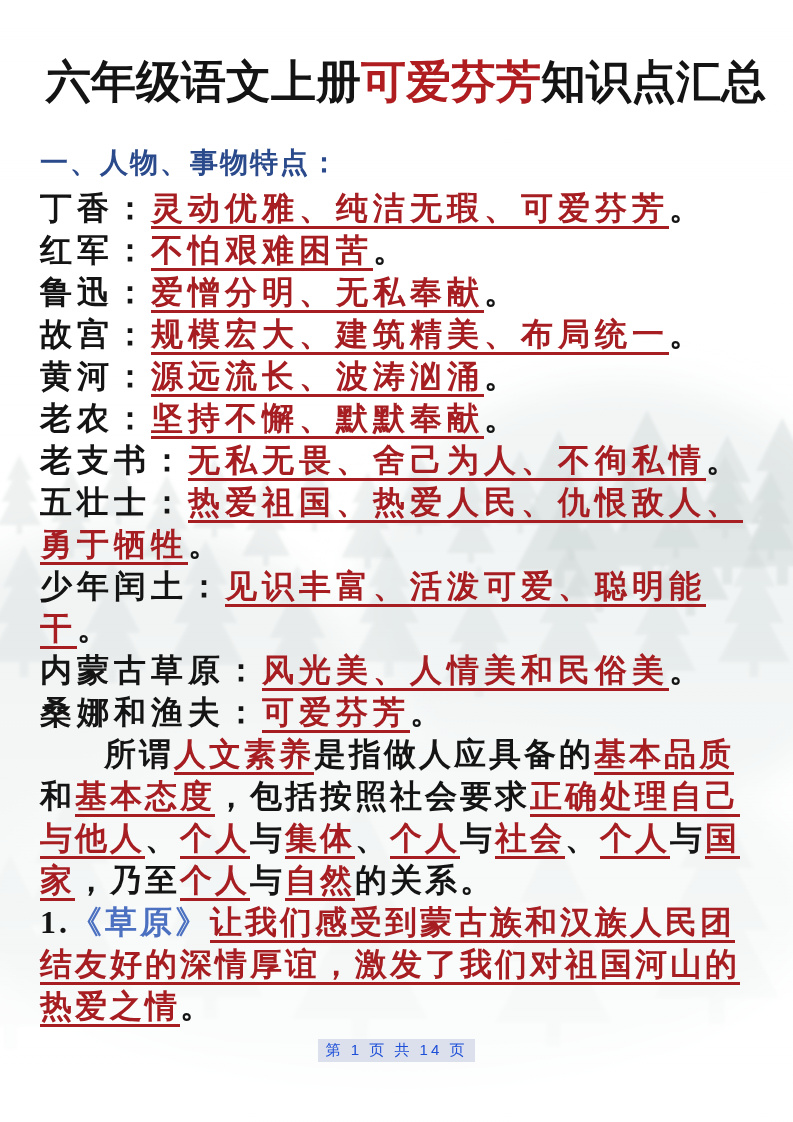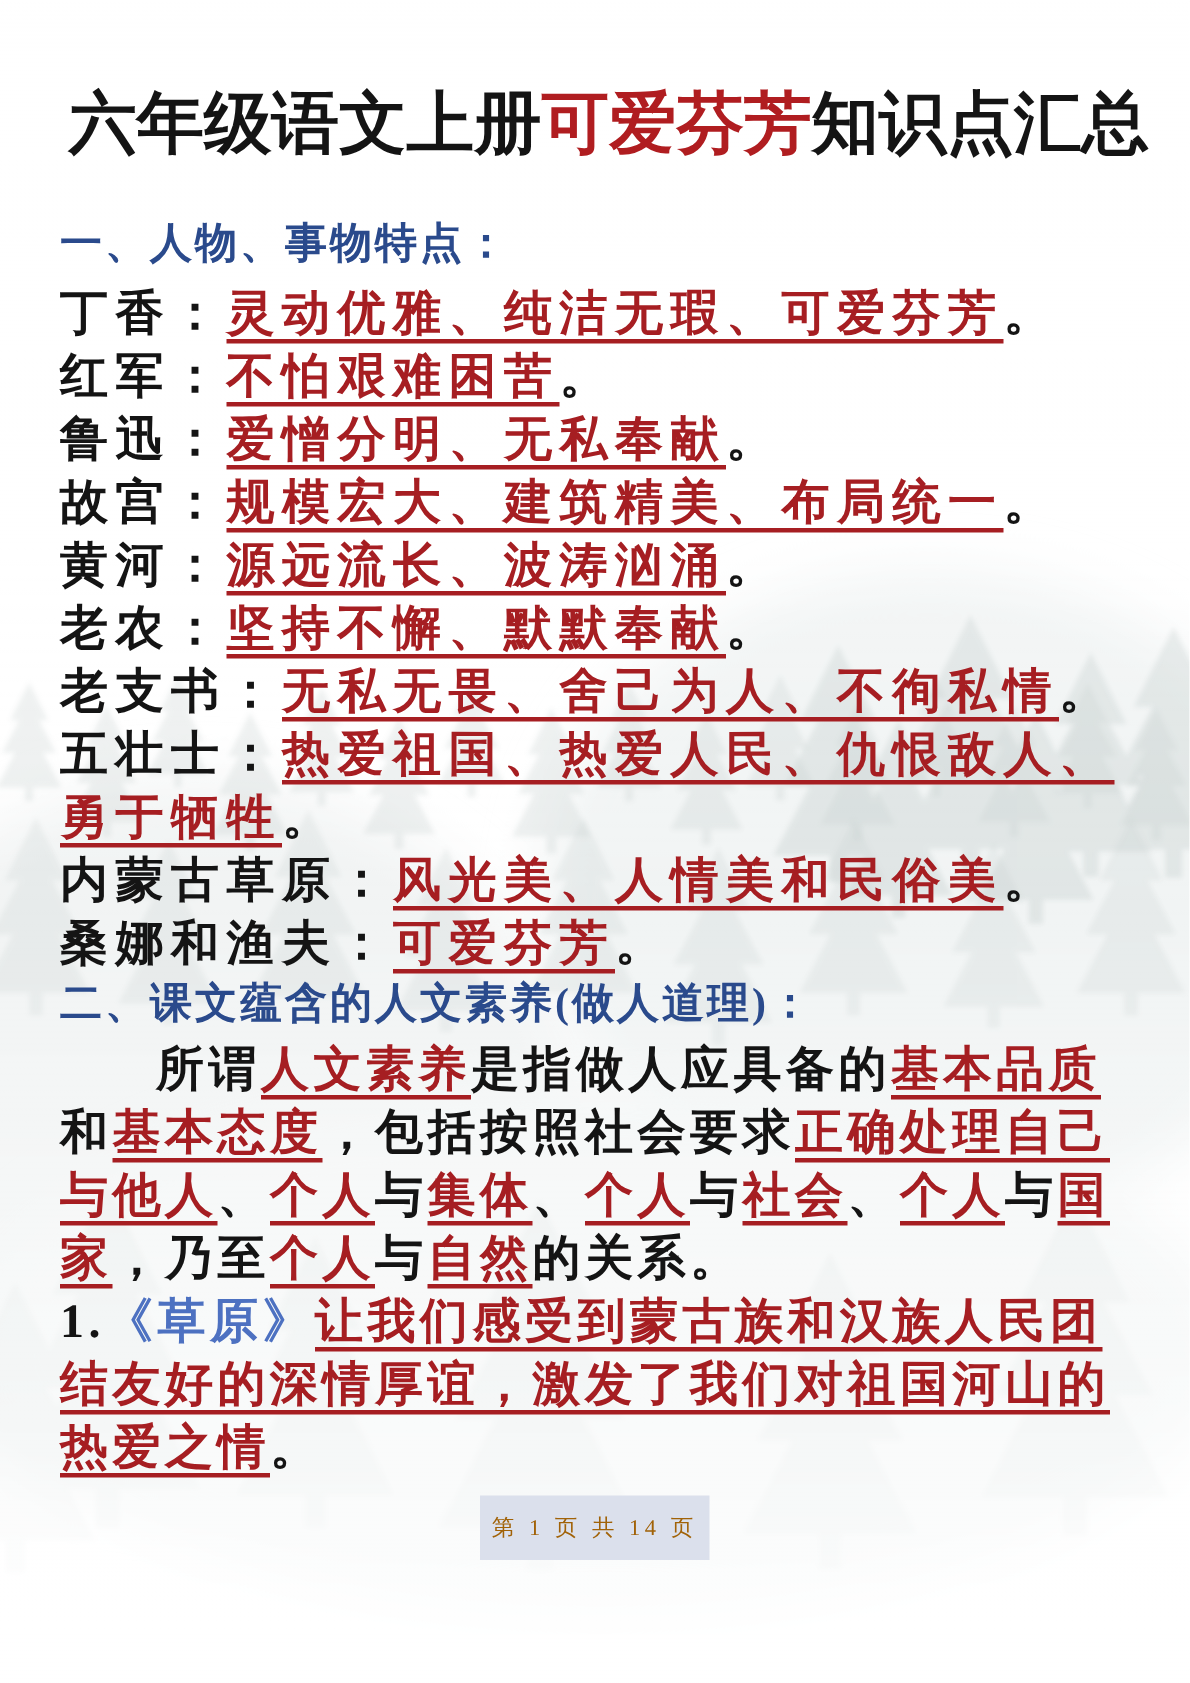--- a/index.html
+++ b/index.html
@@ -58,25 +58,25 @@
   }
   .b{color:#4d71c1;}
 
   .footer-pagenum{
     margin-top:12px;
     text-align:center;
   }
   .footer-pagenum .badge{
     display:inline-block;
     background:#dbe0ec;
-    color:#a16207;
+    color:#1d4ed8;
     font-size:15px;
     letter-spacing:3px;
-    padding:12px 8px;
-    font-family:Liberation Serif, serif;
+    padding:2px 8px;
+    font-family:Liberation Sans, sans-serif;
   }
 </style>
 </head>
 <body>
 
 <div class="page">
 
   <svg class="bg" viewBox="0 0 793 1122" preserveAspectRatio="none" aria-hidden="true">
     <defs>
       <g id="tree">
@@ -163,24 +163,24 @@
     <h2 class="sec-heading">一、人物、事物特点：</h2>
 
     <p class="item"><span class="k">丁香：</span><span class="r">灵动优雅、纯洁无瑕、可爱芬芳</span><span class="k">。</span></p>
     <p class="item"><span class="k">红军：</span><span class="r">不怕艰难困苦</span><span class="k">。</span></p>
     <p class="item"><span class="k">鲁迅：</span><span class="r">爱憎分明、无私奉献</span><span class="k">。</span></p>
     <p class="item"><span class="k">故宫：</span><span class="r">规模宏大、建筑精美、布局统一</span><span class="k">。</span></p>
     <p class="item"><span class="k">黄河：</span><span class="r">源远流长、波涛汹涌</span><span class="k">。</span></p>
     <p class="item"><span class="k">老农：</span><span class="r">坚持不懈、默默奉献</span><span class="k">。</span></p>
     <p class="item"><span class="k">老支书：</span><span class="r">无私无畏、舍己为人、不徇私情</span><span class="k">。</span></p>
     <p class="item"><span class="k">五壮士：</span><span class="r">热爱祖国、热爱人民、仇恨敌人、勇于牺牲</span><span class="k">。</span></p>
+    <p class="item"><span class="k">少年闰土：</span><span class="r">见识丰富、活泼可爱、聪明能干</span><span class="k">。</span></p>
     <p class="item"><span class="k">内蒙古草原：</span><span class="r">风光美、人情美和民俗美</span><span class="k">。</span></p>
     <p class="item"><span class="k">桑娜和渔夫：</span><span class="r">可爱芬芳</span><span class="k">。</span></p>
 
-    <h2 class="sec-heading h2">二、课文蕴含的人文素养(做人道理)：</h2>
 
     <p class="mix indent"><span class="k">所谓</span><span class="r">人文素养</span><span class="k">是指做人应具备的</span><span class="r">基本品质</span><span class="k">和</span><span class="r">基本态度</span><span class="k">，包括按照社会要求</span><span class="r">正确处理自己与他人</span><span class="k">、</span><span class="r">个人</span><span class="k">与</span><span class="r">集体</span><span class="k">、</span><span class="r">个人</span><span class="k">与</span><span class="r">社会</span><span class="k">、</span><span class="r">个人</span><span class="k">与</span><span class="r">国家</span><span class="k">，乃至</span><span class="r">个人</span><span class="k">与</span><span class="r">自然</span><span class="k">的关系。</span></p>
 
     <p class="mix"><span class="k">1.</span><span class="b">《草原》</span><span class="r">让我们感受到蒙古族和汉族人民团结友好的深情厚谊，激发了我们对祖国河山的热爱之情</span><span class="k">。</span></p>
 
     <div class="footer-pagenum">
       <span class="badge">第 1 页 共 14 页</span>
     </div>
 
   </div>

